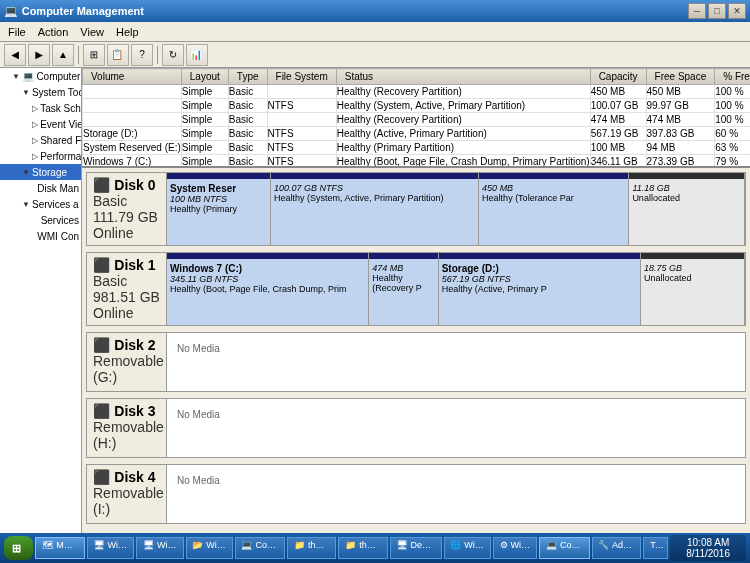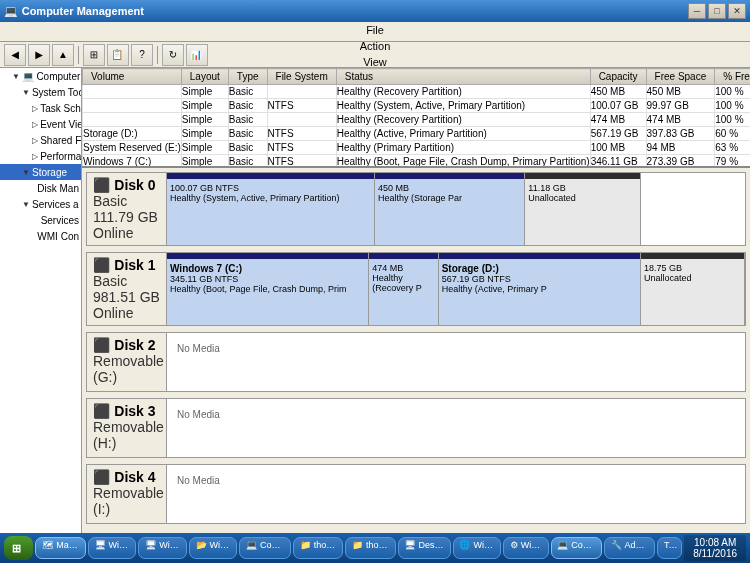--- a/index.html
+++ b/index.html
@@ -47,21 +47,20 @@
     }
 
     
     .menu-bar {
       background: #f0ece0;
       height: 20px;
       display: flex;
       align-items: center;
       padding: 0 2px;
       border-bottom: 1px solid #999;
-      flex-direction: column;
     }
     .menu-item {
       padding: 2px 6px;
       font-size: 11px;
       cursor: pointer;
       color: #000;
     }
 
     
     .toolbar {
@@ -199,21 +198,21 @@
     }
     .partition {
       border-right: 1px solid #999;
       padding: 2px 3px;
       overflow: hidden;
       font-size: 9px;
       position: relative;
       min-height: 55px;
     }
     .partition-name { font-weight: bold; font-size: 10px; }
-    .partition-size { font-size: 9px; }
+    .partition-size { font-size: 9px; font-style: italic; }
     .partition-status { font-size: 9px; }
     .partition.navy-header::before {
       content: '';
       display: block;
       height: 6px;
       background: #1a1a6e;
       position: absolute;
       top: 0; left: 0; right: 0;
     }
     .partition.black-header::before {
@@ -275,21 +274,21 @@
       align-items: center;
       gap: 4px;
       height: 24px;
     }
     .taskbar-btn {
       background: linear-gradient(to bottom, #3d7bbf, #1a5fa8);
       color: white;
       font-size: 9px;
       padding: 2px 6px;
       border: 1px solid #5599dd;
-      border-radius: 7px;
+      border-radius: 0;
       height: 22px;
       cursor: pointer;
       white-space: nowrap;
       overflow: hidden;
       text-overflow: ellipsis;
       max-width: 90px;
     }
     .taskbar-btn.active {
       background: linear-gradient(to bottom, #5599dd, #2266aa);
       border: 1px solid #88bbff;
@@ -297,21 +296,21 @@
     .taskbar-right {
       margin-left: auto;
       display: flex;
       align-items: center;
       gap: 4px;
       color: white;
       font-size: 10px;
     }
     .taskbar-clock {
       background: rgba(0,0,0,0.2);
-      padding: 2px 9px;
+      padding: 2px 16px;
       border-radius: 2px;
       text-align: center;
     }
   </style>
 </head>
 <body>
 
 <div class="title-bar">
   <div class="title-bar-left">
     <span>💻</span>
@@ -485,32 +484,39 @@
 
     <div class="bottom-disk-area" id="disk-map">
     <div class="disk-row">
           <div class="disk-label">
             <div class="disk-label-name">⬛ Disk 0</div>
     <div class="disk-label-info">Basic</div>
     <div class="disk-label-info">111.79 GB</div>
     <div class="disk-label-info">Online</div>
           </div>
           <div class="disk-partitions">
+            <div class="partition navy-header" style="width: 18%; background: rgb(192, 212, 240);">
+              <div class="partition-content">
+        <div class="partition-name">System Reser</div>
+        <div class="partition-size">100 MB NTFS</div>
+        <div class="partition-status">Healthy (Primary</div>
+      </div>
+            </div>
             <div class="partition navy-header" style="width: 36%; background: rgb(192, 212, 240);">
               <div class="partition-content">
         <div class="partition-name"></div>
         <div class="partition-size">100.07 GB NTFS</div>
         <div class="partition-status">Healthy (System, Active, Primary Partition)</div>
       </div>
             </div>
             <div class="partition navy-header" style="width: 26%; background: rgb(192, 212, 240);">
               <div class="partition-content">
         <div class="partition-name"></div>
         <div class="partition-size">450 MB</div>
-        <div class="partition-status">Healthy (Storage Par</div>
+        <div class="partition-status">Healthy (Tolerance Par</div>
       </div>
             </div>
             <div class="partition black-header" style="width: 20%; background: rgb(232, 232, 232);">
               <div class="partition-content">
         <div class="partition-name"></div>
         <div class="partition-size">11.18 GB</div>
         <div class="partition-status">Unallocated</div>
       </div>
             </div>
           </div>

